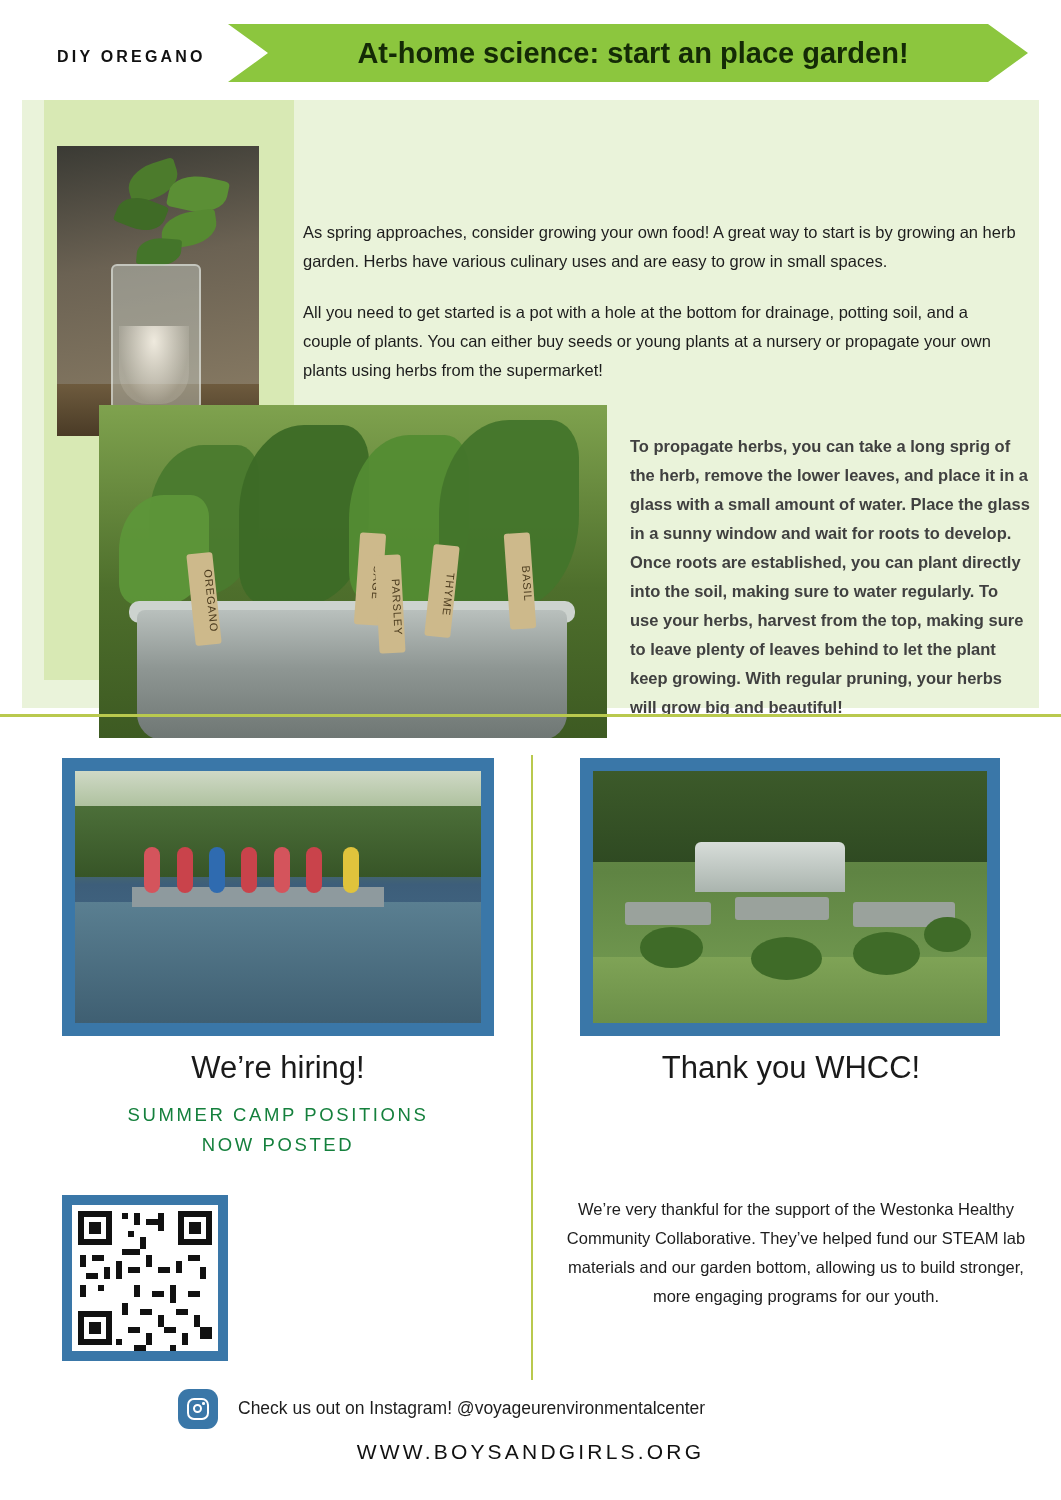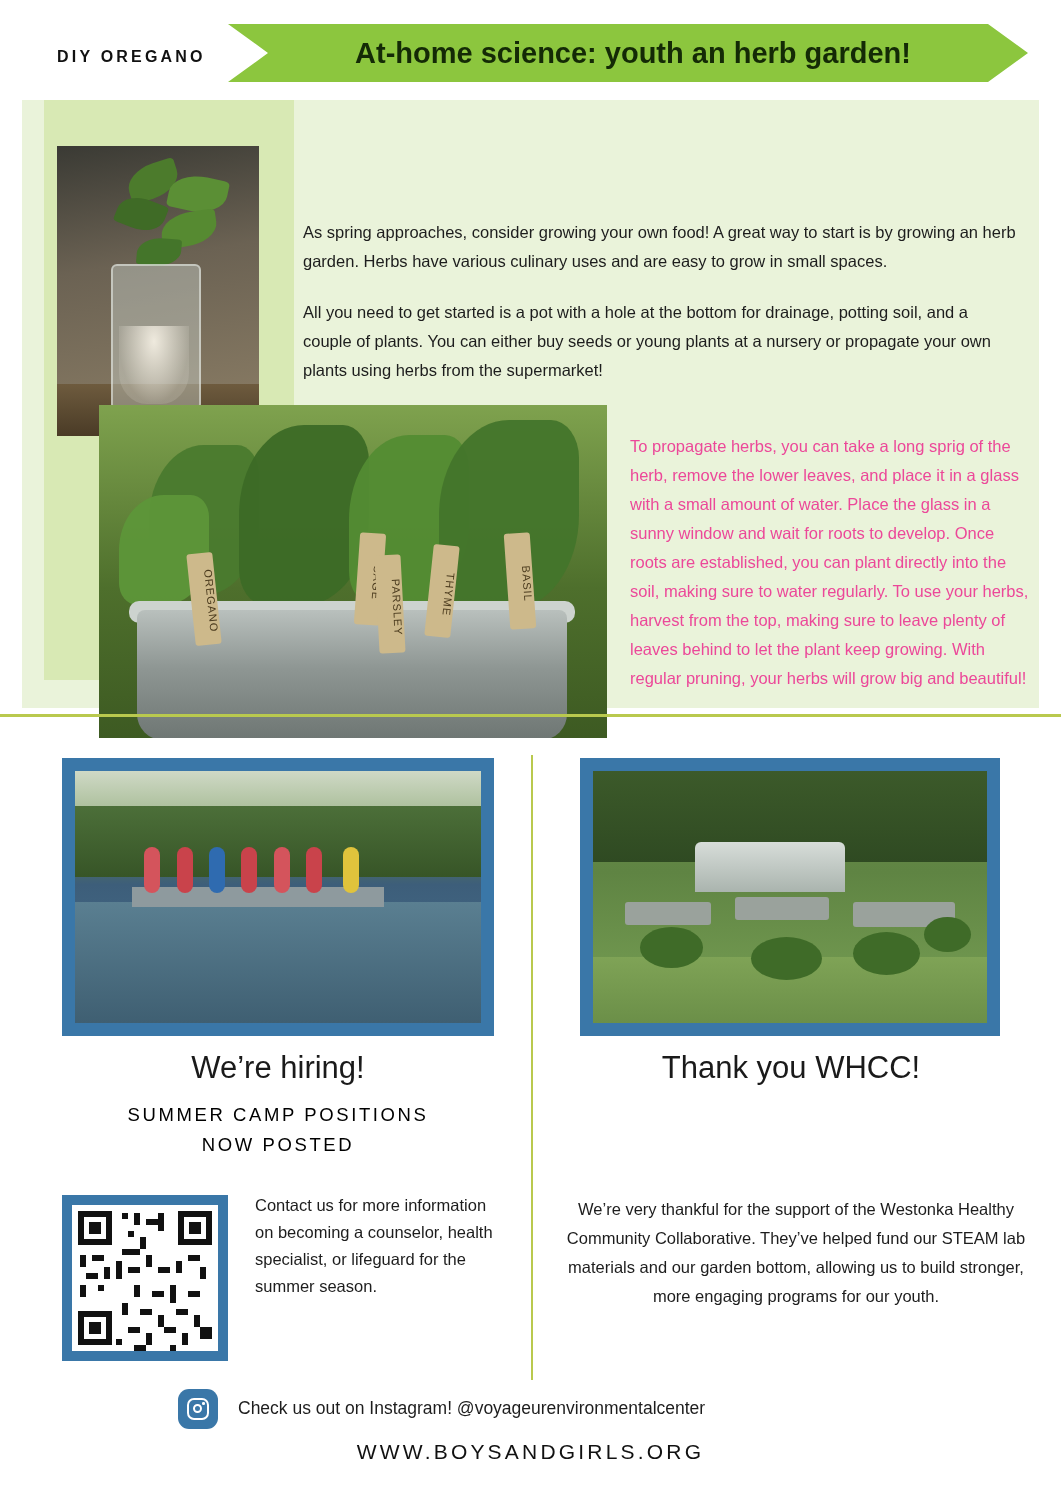--- a/index.html
+++ b/index.html
@@ -181,21 +181,22 @@
   }
   .article-col-left p { margin: 0 0 22px 12px; }
 
   .article-col-right {
     position: absolute;
     left: 630px;
     top: 332px;
     width: 400px;
     font-size: 16.5px;
     line-height: 29px;
-    color: #ec4899;
+    color: #404040;
+    font-weight: bold;
   }
   .article-col-right p { margin: 0; }
 
   
   .divider {
     position: absolute;
     left: 0;
     top: 714px;
     width: 1061px;
     height: 3px;
@@ -255,21 +256,21 @@
     text-align: center;
     font-size: 31px;
     color: #1a1a1a;
   }
   .col-sub {
     position: absolute;
     text-align: center;
     font-size: 18.5px;
     letter-spacing: 2.6px;
     line-height: 30px;
-    color: #000000;
+    color: #15803d;
   }
 
   
   .qr {
     position: absolute;
     left: 62px;
     top: 465px;
     width: 166px;
     height: 166px;
     background: #3a77a8;
@@ -361,21 +362,21 @@
     letter-spacing: 3.2px;
     color: #111;
   }
 </style>
 </head>
 <body>
 
 <div class="header">
   <div class="header-kicker">DIY OREGANO</div>
   <div class="header-banner">
-    <div class="header-banner-title">At-home science: youth an herb garden!</div>
+    <div class="header-banner-title">At-home science: start an place garden!</div>
   </div>
 </div>
 
 <div class="article">
   <div class="article-bg">
     <div class="article-bg-inner"></div>
   </div>
 
   <div class="photo photo-basil-jar">
     <div class="pj-leaf" style="left:70px;top:18px;width:52px;height:34px;transform:rotate(-18deg);"></div>
@@ -486,21 +487,20 @@
       <div class="qr-m" style="left:74px;top:128px;width:6px;height:12px;"></div>
       <div class="qr-m" style="left:92px;top:122px;width:12px;height:6px;"></div>
       <div class="qr-m" style="left:110px;top:128px;width:6px;height:12px;"></div>
       <div class="qr-m" style="left:128px;top:122px;width:12px;height:12px;"></div>
       <div class="qr-m" style="left:44px;top:134px;width:6px;height:6px;"></div>
       <div class="qr-m" style="left:62px;top:140px;width:12px;height:6px;"></div>
       <div class="qr-m" style="left:98px;top:140px;width:6px;height:6px;"></div>
     </div>
   </div>
 
-  <div class="qr-text">Contact us for more information on becoming a counselor, health specialist, or lifeguard for the summer season.</div>
 
   <div class="frame" style="left:580px; top:28px; width:420px; height:278px;">
     <div class="frame-inner photo-garden">
       <div class="gh-trees"></div>
       <div class="gh-grass"></div>
       <div class="gh-house"></div>
       <div class="gh-bed" style="left:8%;top:52%;width:22%;height:9%;"></div>
       <div class="gh-bed" style="left:36%;top:50%;width:24%;height:9%;"></div>
       <div class="gh-bed" style="left:66%;top:52%;width:26%;height:10%;"></div>
       <div class="gh-plant" style="left:12%;top:62%;width:16%;height:16%;"></div>

